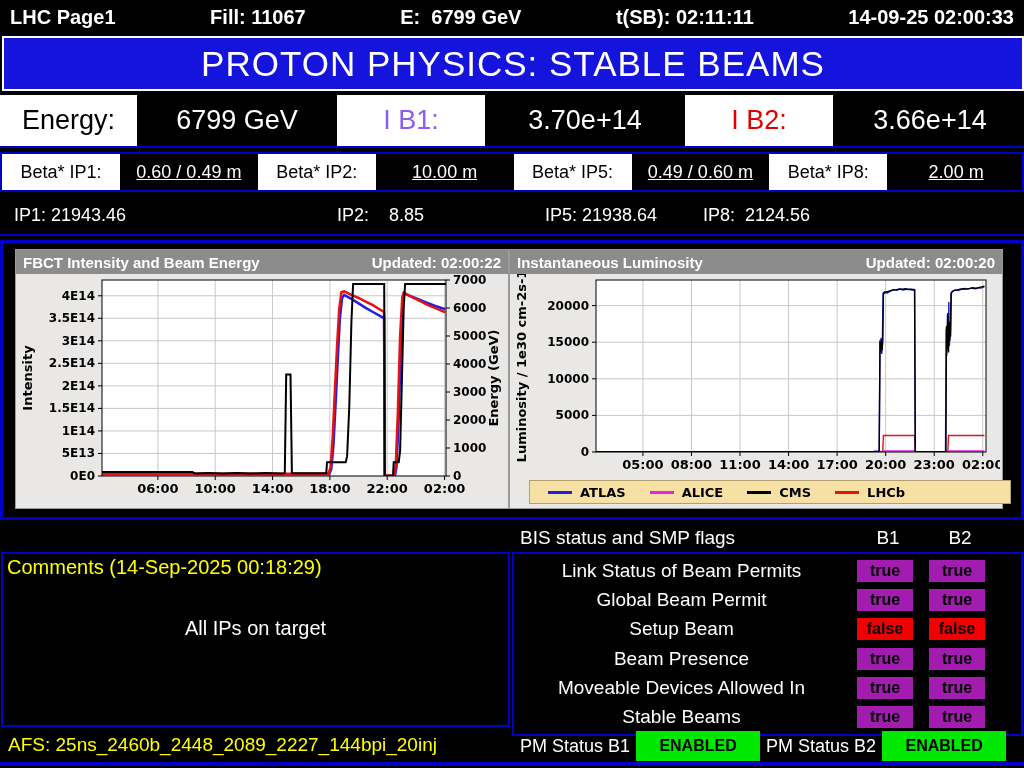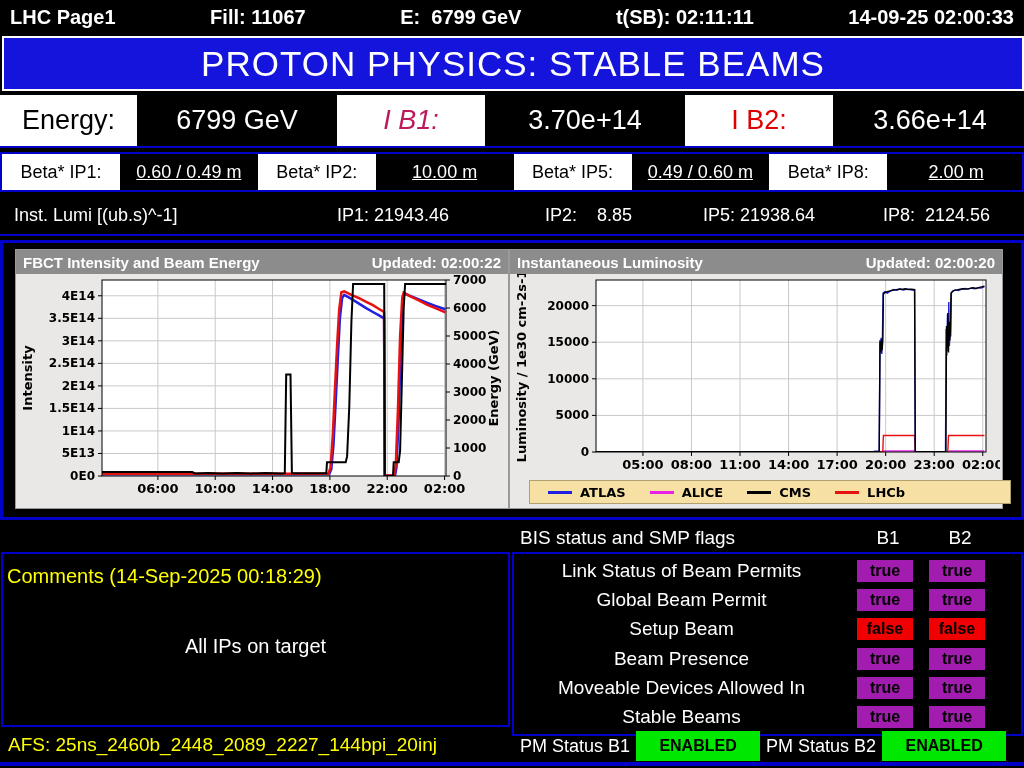--- a/index.html
+++ b/index.html
@@ -49,21 +49,21 @@
 
   
   #bisheader{left:512px;top:524px;width:512px;height:28px;display:grid;
     grid-template-columns:1fr 72px 72px;align-items:center;padding-right:28px;box-sizing:border-box;
     color:#fff;font-size:19px;}
   #bisheader .h1{padding-left:8px;}
   #bisheader .hb{text-align:center;}
 
   
   #comments{left:1px;top:552px;width:509px;height:175px;box-sizing:border-box;border:2px solid #0000c8;background:#000;}
-  #comments .ctitle{color:#ffff00;font-size:20px;padding:11px 4px;}
+  #comments .ctitle{color:#ffff00;font-size:20px;padding:2px 4px;}
   #comments .cbody{color:#fff;font-size:20px;text-align:center;margin-top:36px;}
 
   
   #bistable{left:512px;top:552px;width:511px;height:184px;box-sizing:border-box;border:2px solid #0000c8;
     background:#000;display:flex;flex-direction:column;justify-content:space-around;padding:2px 0;}
   .bisrow{display:grid;grid-template-columns:1fr 72px 72px;align-items:center;padding-right:28px;}
   .bisrow .blabel{color:#fff;font-size:19px;text-align:center;}
   .status-box{width:56px;height:22px;margin:0 auto;display:flex;align-items:center;justify-content:center;
     color:#000;font-size:16px;font-weight:bold;}
   .status-box.ok{background:#a21caf;}
@@ -90,39 +90,38 @@
     <span>14-09-25 02:00:33</span>
   </div>
 
   <div id="titlebox" class="abs">
     <span>PROTON PHYSICS: STABLE BEAMS</span>
   </div>
 
   <div id="energyrow" class="abs">
     <div class="ecell w" style="flex:0 0 137px;">Energy:</div>
     <div class="ecell k" style="flex:0 0 194px;">6799 GeV</div>
-    <div class="ecell w" style="flex:0 0 148px;color:#be185d;font-style:italic;">I B1:</div>
+    <div class="ecell w" style="flex:0 0 148px;color:#8b5cf6;">I B1:</div>
     <div class="ecell k" style="flex:0 0 194px;">3.70e+14</div>
     <div class="ecell w" style="flex:0 0 148px;color:#e00000;">I B2:</div>
     <div class="ecell k" style="flex:1 1 0;">3.66e+14</div>
   </div>
 
   <div id="betarow" class="abs">
     <div class="bcell label">Beta* IP1:</div>
     <div class="bcell value">0.60 / 0.49 m</div>
     <div class="bcell label">Beta* IP2:</div>
     <div class="bcell value">10.00 m</div>
     <div class="bcell label">Beta* IP5:</div>
     <div class="bcell value">0.49 / 0.60 m</div>
     <div class="bcell label">Beta* IP8:</div>
     <div class="bcell value">2.00 m</div>
   </div>
 
   <div id="lumirow" class="abs">
-    <span>Inst. Lumi [(ub.s)^-1]</span>
     <span>IP1: 21943.46</span>
     <span>IP2:    8.85</span>
     <span>IP5: 21938.64</span>
     <span>IP8:  2124.56</span>
   </div>
 
   <div id="charts" class="abs">
     <div class="panel">
       <div class="panel-head">
         <span>FBCT Intensity and Beam Energy</span>

